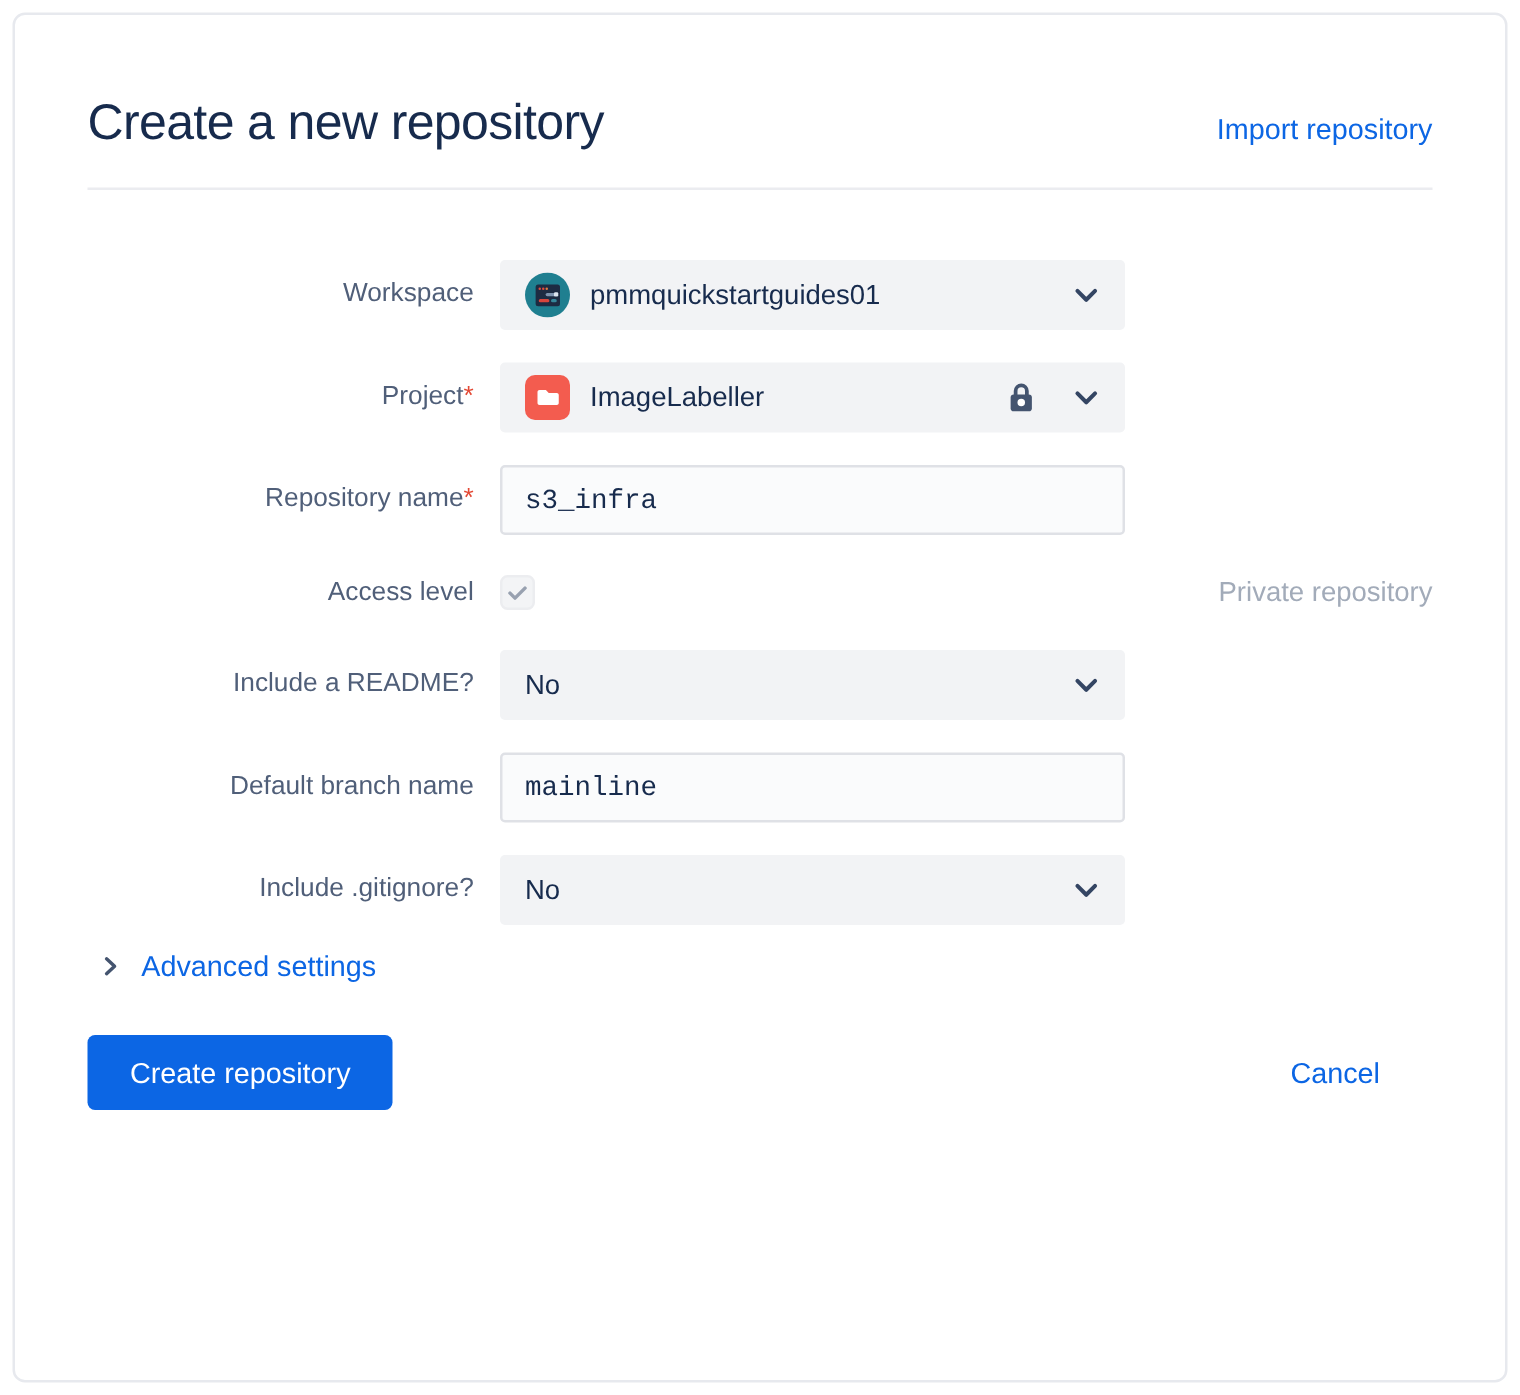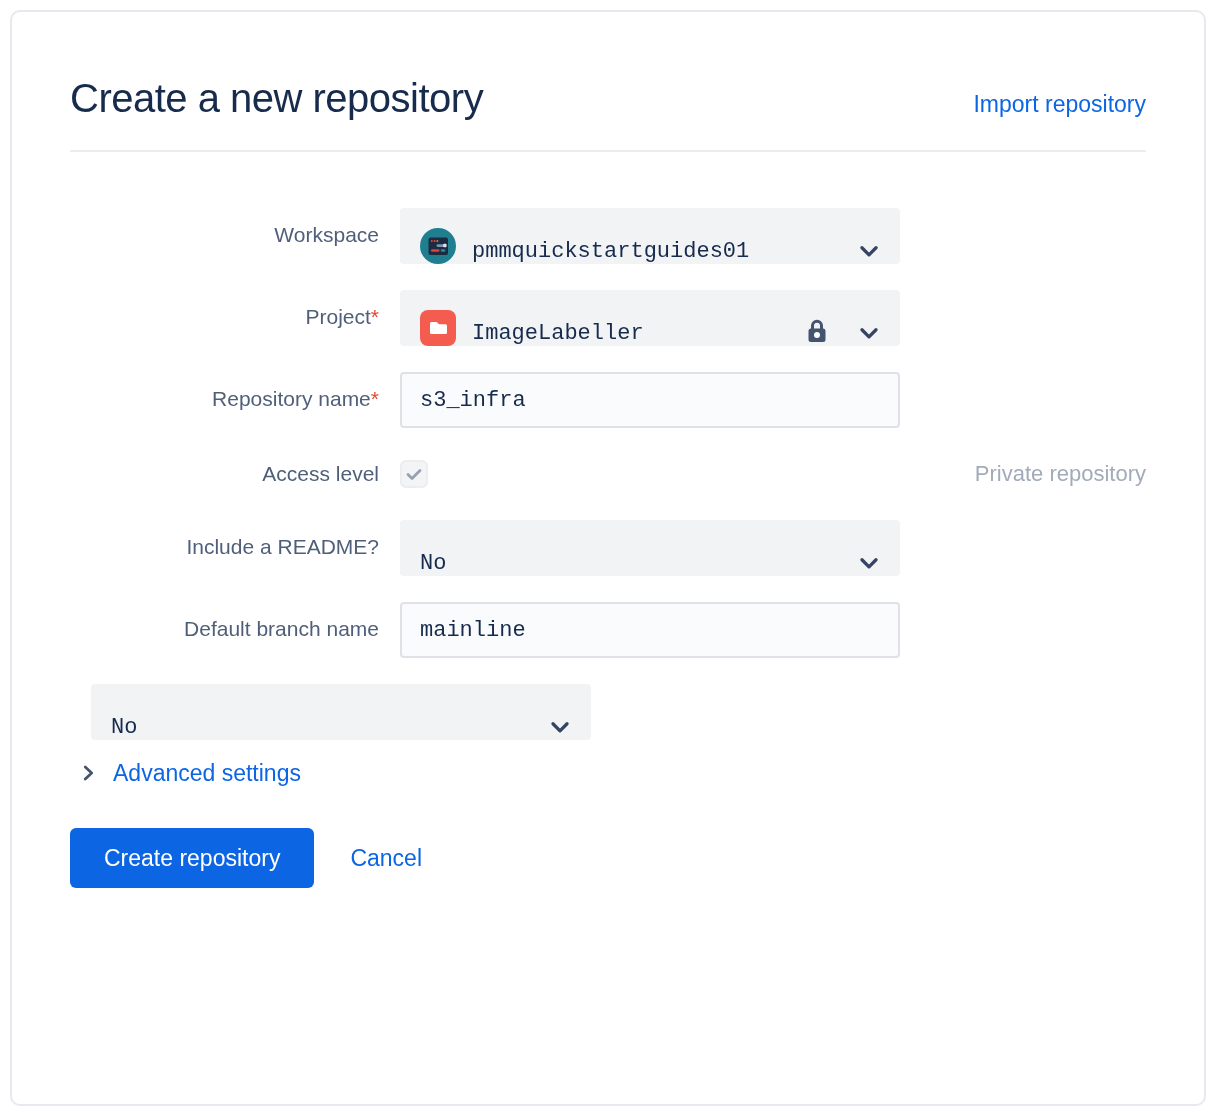--- a/index.html
+++ b/index.html
@@ -30,22 +30,22 @@
   .row { display: flex; margin-bottom: 26px; }
   .row-label {
     width: 309px; flex: 0 0 309px; text-align: right;
     padding-top: 8px; font-size: 21px; line-height: 38px; color: #505F79;
   }
   .req { color: #E34935; font-size: 21px; }
   .control { flex: 1 1 auto; margin-left: 21px; }
 
   .select {
     width: 500px; height: 56px; border: none; border-radius: 4px;
-    background: #F2F3F5; display: flex; align-items: flex-end;
-    padding: 0 18px 0 20px; cursor: pointer; font-family: Liberation Mono, monospace;
+    background: #F2F3F5; display: flex; align-items: center;
+    padding: 0 18px 0 20px; cursor: pointer; font-family: Liberation Sans, sans-serif;
   }
   .select-text { font-size: 22px; color: #172B4D; }
   .avatar { width: 36px; height: 36px; margin-right: 16px; flex: 0 0 36px; display: block; }
   .chev { margin-left: auto; display: flex; align-items: center; }
   .lock { display: flex; align-items: center; margin-left: auto; margin-right: 24px; }
   .lock + .chev { margin-left: 0; }
 
   .text-input {
     width: 500px; height: 56px; border: 2px solid #DFE1E6; border-radius: 4px;
     background: #FAFBFC; font-size: 22px; color: #172B4D; padding: 0 18px;
@@ -64,21 +64,21 @@
     font-size: 21px; line-height: 40px; color: #596880;
   }
 
   .advanced {
     margin-top: 18px; display: flex; align-items: center; gap: 14px;
     padding-left: 7px; cursor: pointer; height: 30px; text-align: right;
   }
   .advanced-label { font-size: 23px; color: #0C66E4; }
 
   .actions {
-    margin-top: 40px; display: flex; align-items: center; justify-content: flex-start;
+    margin-top: 40px; display: flex; align-items: center; justify-content: space-between;
     gap: 36px; padding-right: 42px;
   }
   .btn-primary {
     height: 60px; padding: 0 34px; background: #0C66E4; color: #fff;
     border: none; border-radius: 6px; font-size: 23px; cursor: pointer;
     font-family: inherit;
   }
   .btn-link {
     background: none; border: none; color: #0C66E4; font-size: 23px;
     cursor: pointer; font-family: inherit; padding: 0;
@@ -200,20 +200,23 @@
     <div class="row">
       <div class="row-label">
         <span>Default branch name</span>
       </div>
       <div class="control">
         <input class="text-input" type="text" value="mainline" style="">
       </div>
     </div>
 
     <div class="row" style="margin-bottom:0;">
+      <div class="row-label">
+        <span>Include .gitignore?</span>
+      </div>
       <div class="control">
         <button class="select">
           <span class="select-text">No</span>
           <span class="chev">
             <svg width="26" height="26" viewBox="0 0 24 24">
                 <path d="M5.5 9l6.5 6.5L18.5 9" fill="none" stroke="#344563" stroke-width="3" stroke-linecap="round" stroke-linejoin="round"></path>
               </svg>
           </span>
         </button>
       </div>

